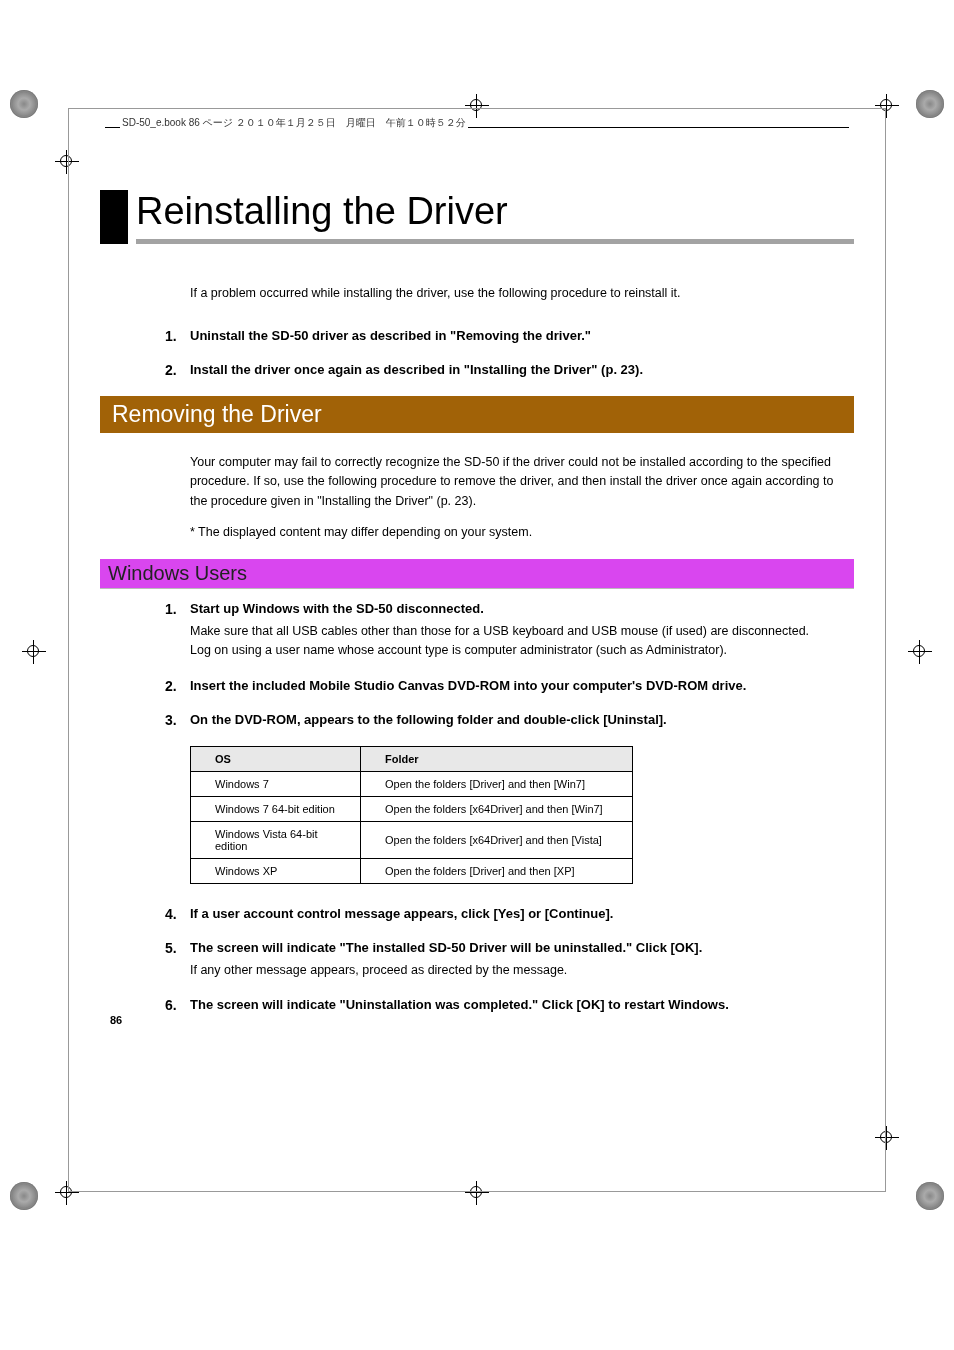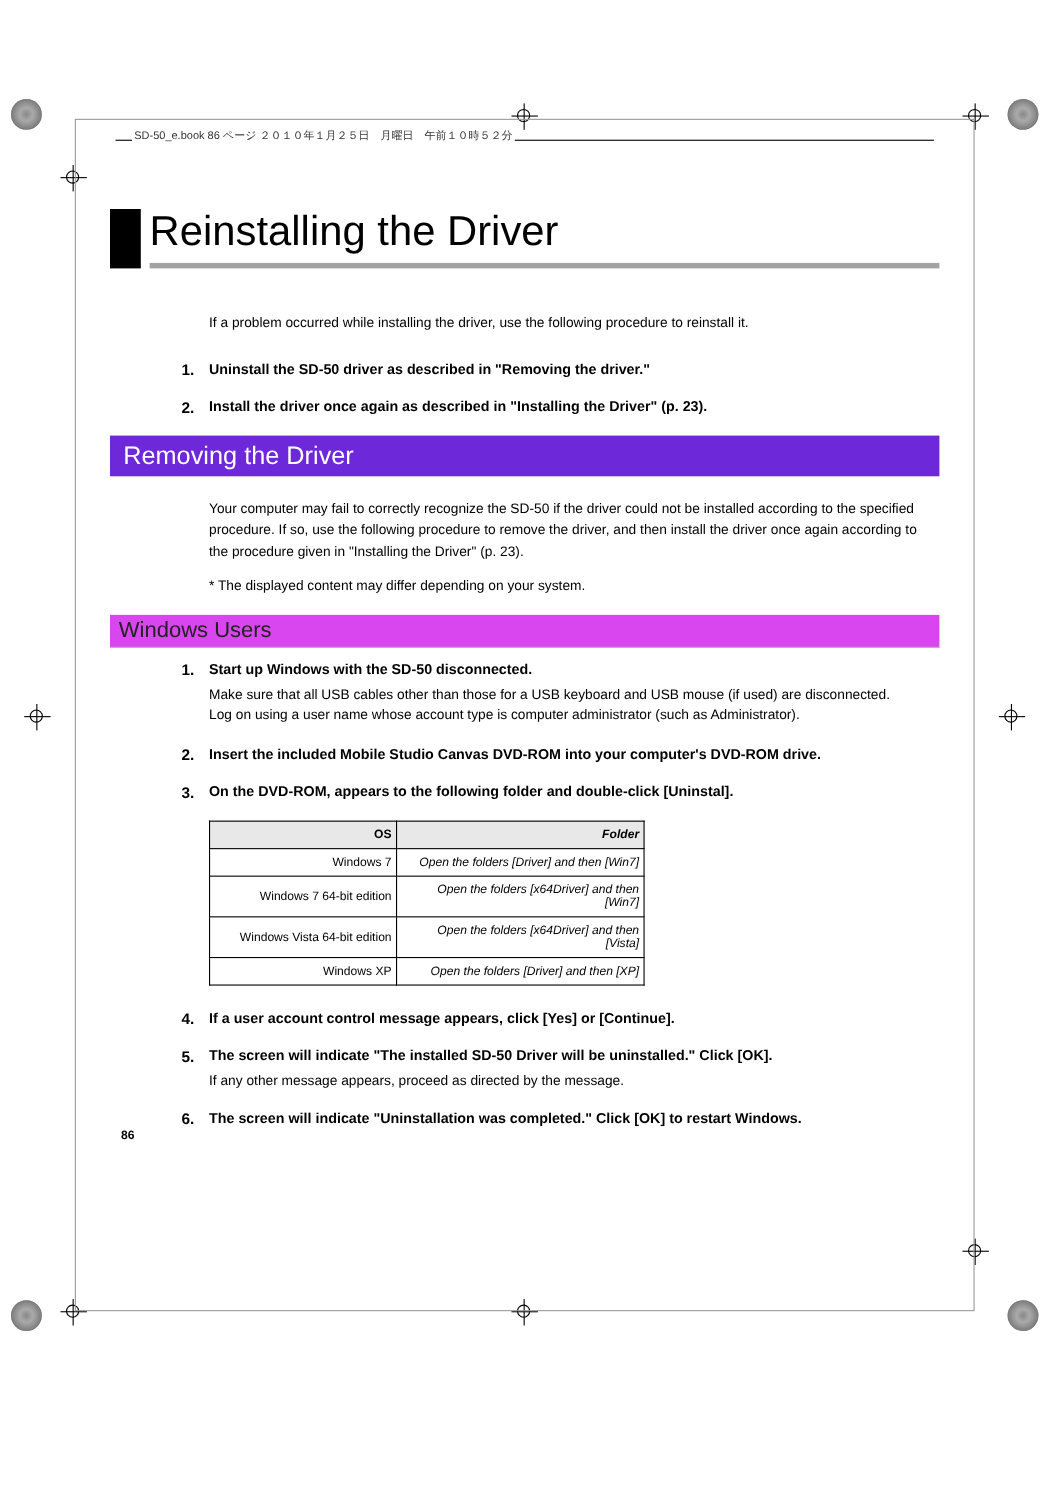--- a/index.html
+++ b/index.html
@@ -121,21 +121,21 @@
   .num {
     font-weight: 700;
     font-size: 14px;
     width: 25px;
     flex-shrink: 0;
   }
   .item-body { flex: 1; }
   .item-bold { font-weight: 700; font-size: 13px; }
   .item-text { font-size: 12.5px; margin-top: 6px; line-height: 1.5; }
   .section-bar {
-    background: #6d28d9;
+    background: #a16207;
     color: #fff;
     font-size: 23px;
     font-weight: 400;
     padding: 5px 12px;
     margin-top: 14px;
     margin-bottom: 20px;
   }
   .body-text {
     font-size: 12.5px;
     margin-left: 90px;
@@ -158,29 +158,29 @@
   }
   table.os {
     border-collapse: collapse;
     margin-left: 90px;
     margin-top: 10px;
     margin-bottom: 22px;
     font-size: 11px;
   }
   table.os th, table.os td {
     border: 1px solid #000;
-    padding: 6px 4px;
-    text-align: right;
+    padding: 6px 24px;
+    text-align: left;
   }
   table.os th {
     background: #e8e8e8;
     font-weight: 700;
   }
   table.os td:first-child, table.os th:first-child { width: 170px; }
-  table.os td:last-child, table.os th:last-child { width: 225px; font-style: italic; }
+  table.os td:last-child, table.os th:last-child { width: 272px; }
   .page-num {
     position: absolute;
     bottom: 5px;
     left: 10px;
     font-size: 11px;
     font-weight: 700;
   }
 </style>
 </head>
 <body>

